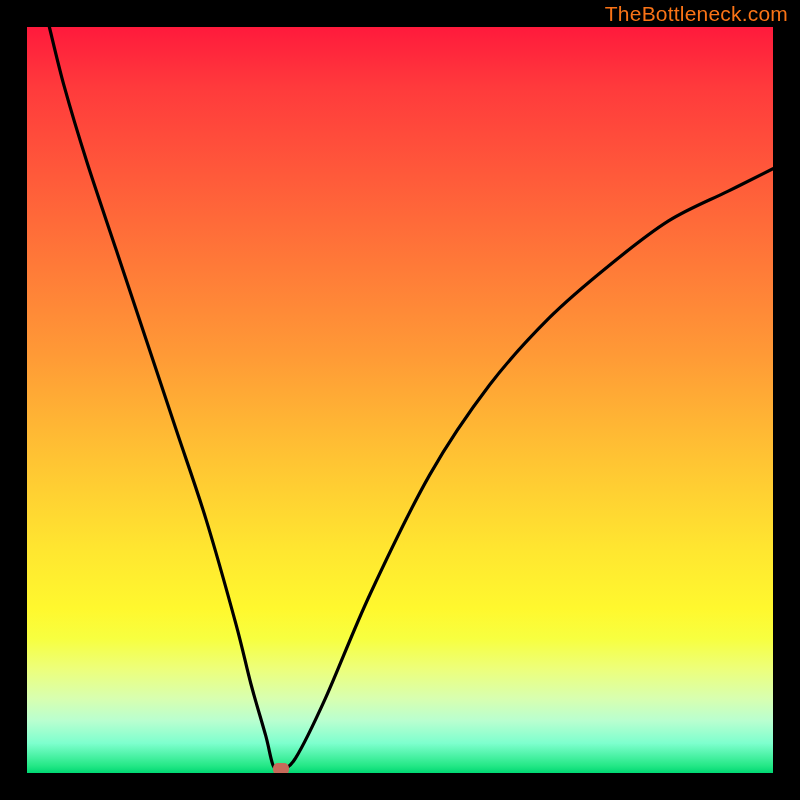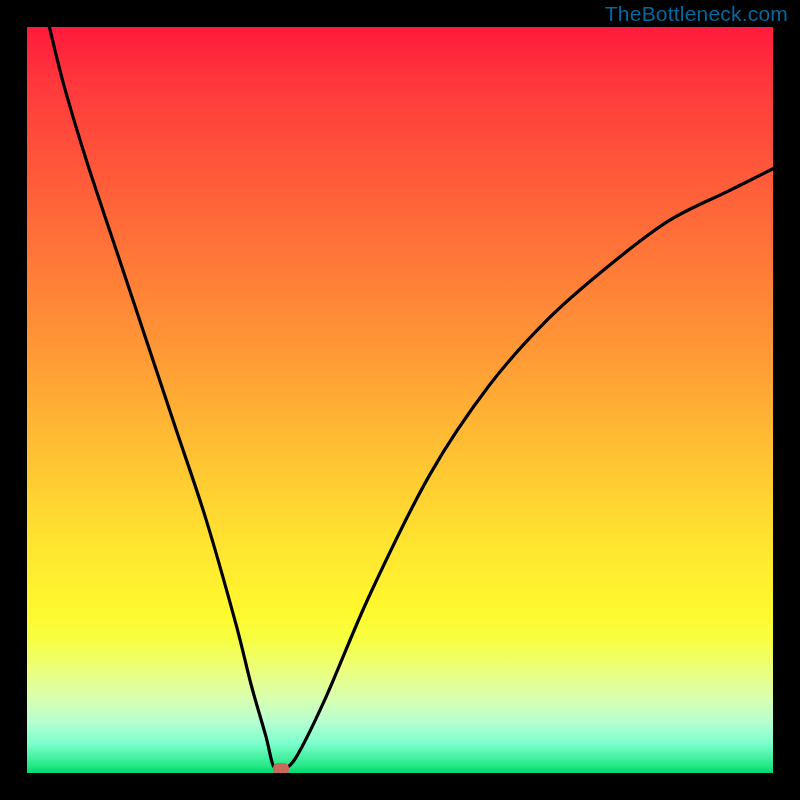--- a/index.html
+++ b/index.html
@@ -14,21 +14,21 @@
   .frame {
     position: relative;
     width: 800px;
     height: 800px;
     background: #000;
   }
   .watermark {
     position: absolute;
     top: 2px;
     right: 12px;
-    color: #0369a1;
+    color: #f97316;
     font-size: 21px;
     font-weight: 400;
     letter-spacing: 0.2px;
     z-index: 5;
   }
   .plot-area {
     position: absolute;
     left: 27px;
     top: 27px;
     width: 746px;

